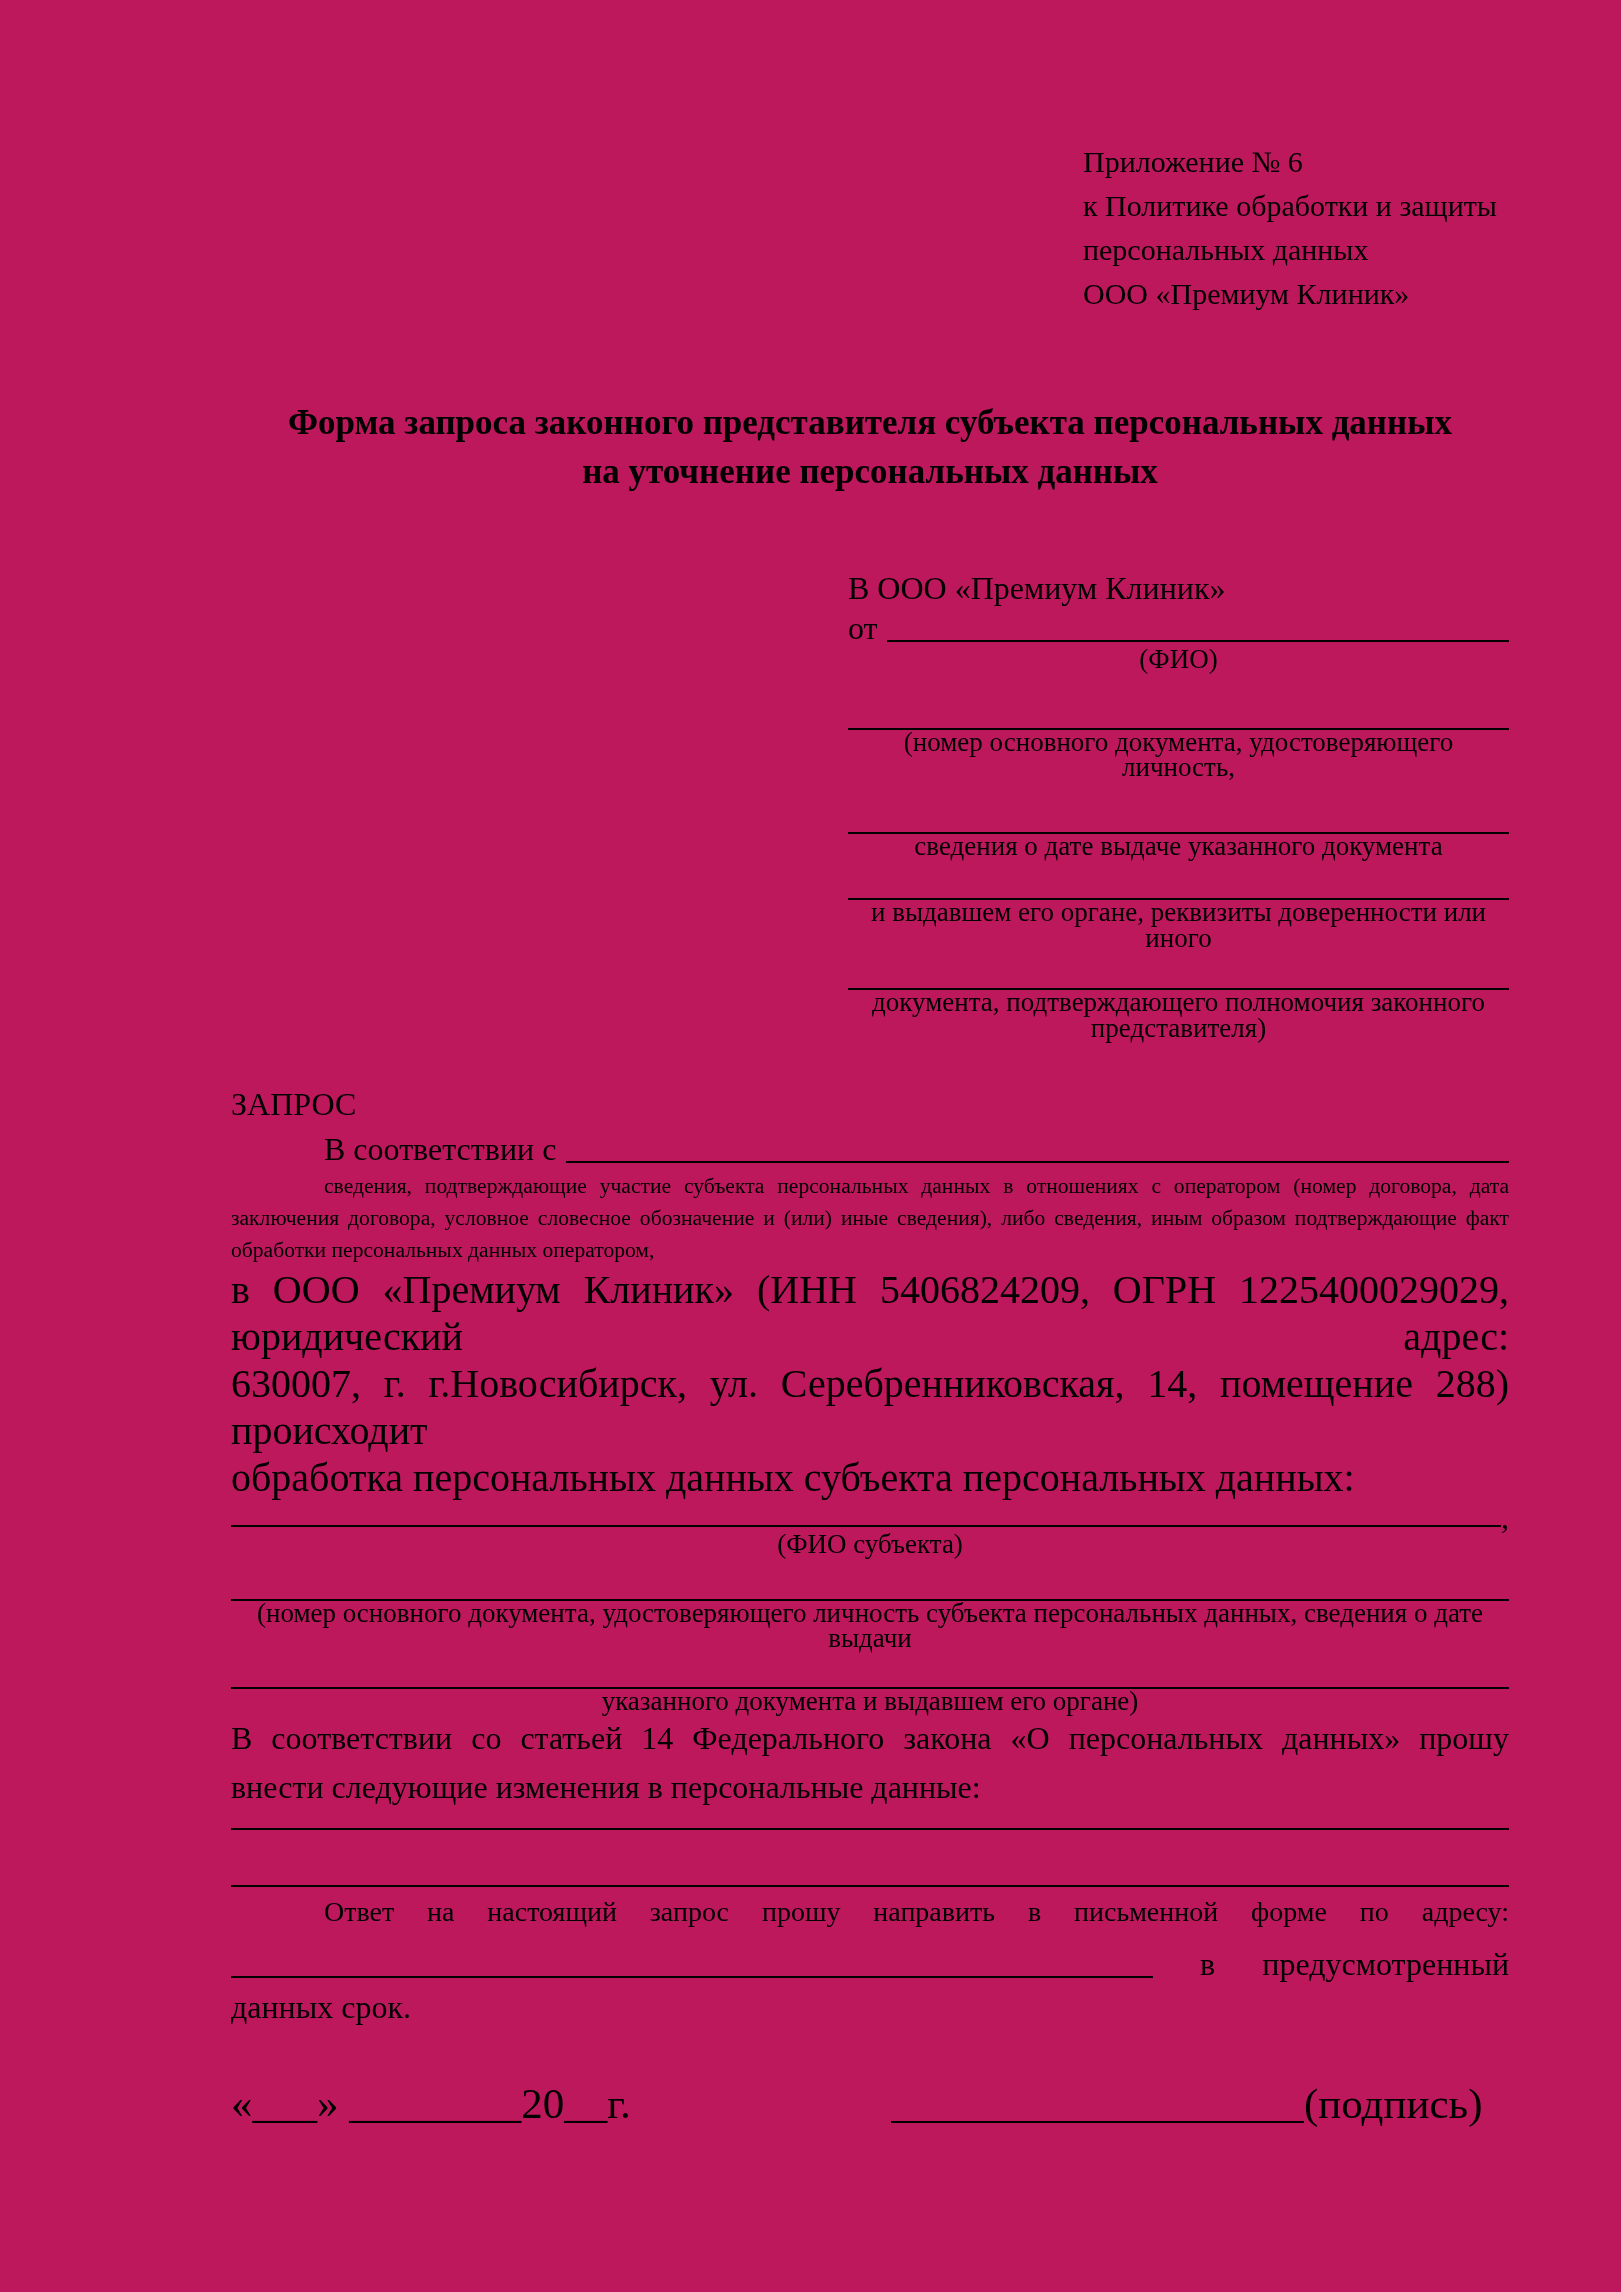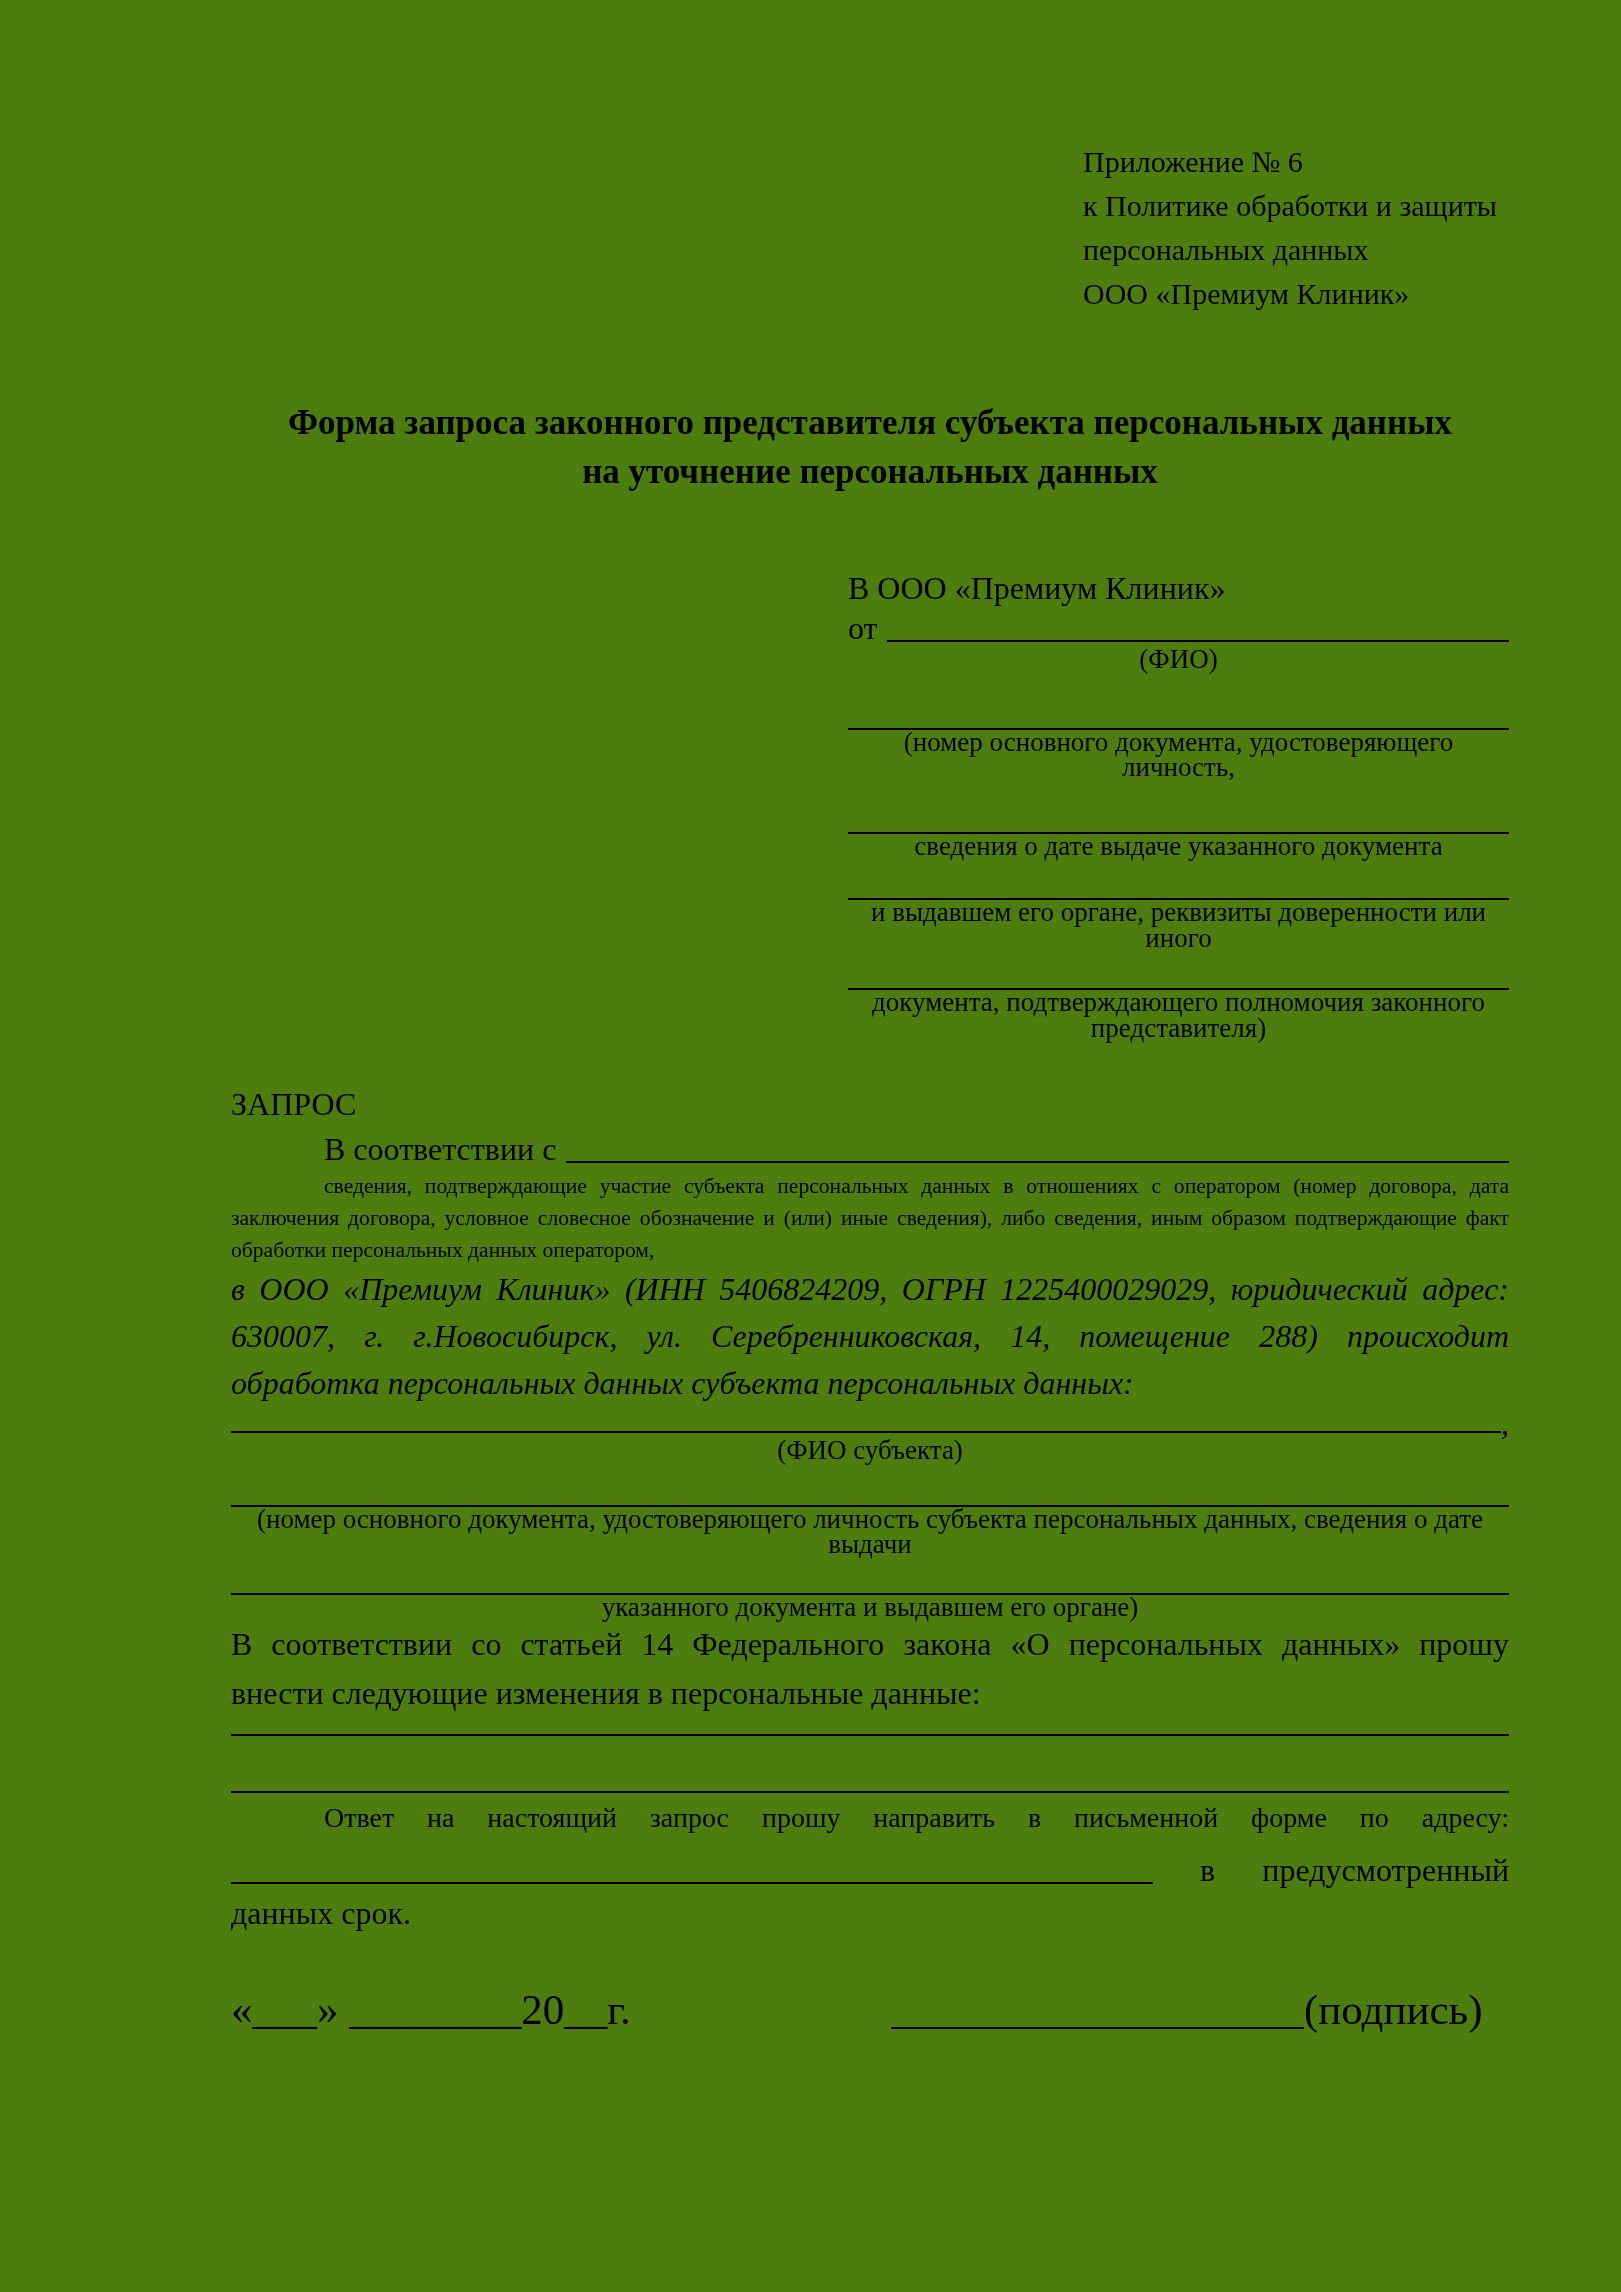--- a/index.html
+++ b/index.html
@@ -1,20 +1,20 @@
 <!DOCTYPE html>
 <html><head>
 <meta charset="utf-8">
 <style>
   html, body { margin: 0; padding: 0; background: #ffffff; }
   .page {
     position: relative;
     width: 1621px;
     height: 2293px;
-    background: #4d7c0f;
+    background: #be185d;
     color: #000000;
     font-family: "Liberation Serif", "DejaVu Serif", serif;
     overflow: hidden;
   }
   .content {
     position: absolute;
     left: 231px;
     top: 140px;
     width: 1278px;
   }
@@ -38,21 +38,21 @@
   .caption { font-size: 27px; line-height: 25.5px; text-align: center; }
   .wl { border-bottom: 2.9px solid #000; }
   
   .request-heading { margin-top: 41px; text-align: left; font-size: 32px; line-height: 45px; }
   .accordance-row { height: 41px; font-size: 32px; }
   .accordance-row .lead { padding-left: 93px; white-space: nowrap; }
   .accordance-row .fill { margin-left: 9.8px; }
   .note { font-size: 21.6px; line-height: 32px; margin-top: 2px; }
   .stretch { text-align: justify; text-align-last: justify; text-justify: inter-word; }
   .note-l1 { text-indent: 93px; }
-  .op-par { font-size: 32px; line-height: 47px; font-style: italic; }
+  .op-par { font-size: 40px; line-height: 47px; }
   .comma-row { height: 31px; font-size: 32px; }
   .comma-row .comma { line-height: 29px; }
   .amend { font-size: 32px; line-height: 49px; }
   .reply1 { font-size: 28px; line-height: 49px; text-indent: 93px; }
   .reply2 { height: 47px; font-size: 32px; justify-content: space-between; }
   .reply2 .addr-fill { width: 922px; border-bottom: 2.9px solid #000; margin-bottom: 4.9px; }
   .reply3 { font-size: 32px; line-height: 49px; }
   
   .footer-row { margin-top: 49px; height: 47px; font-size: 43px; }
   .footer-row .spacer { flex: 1; }

